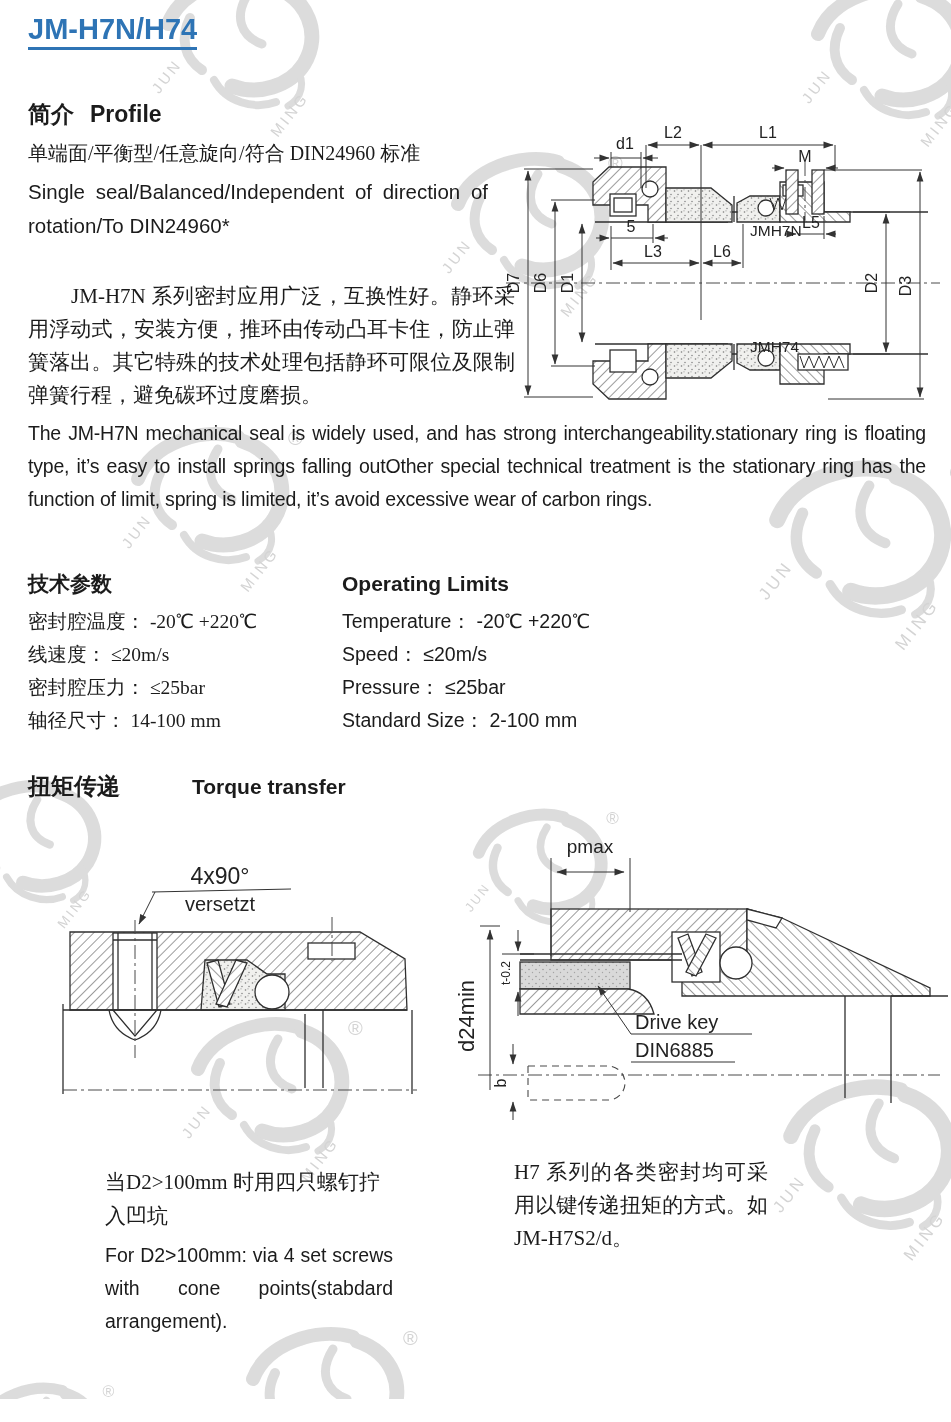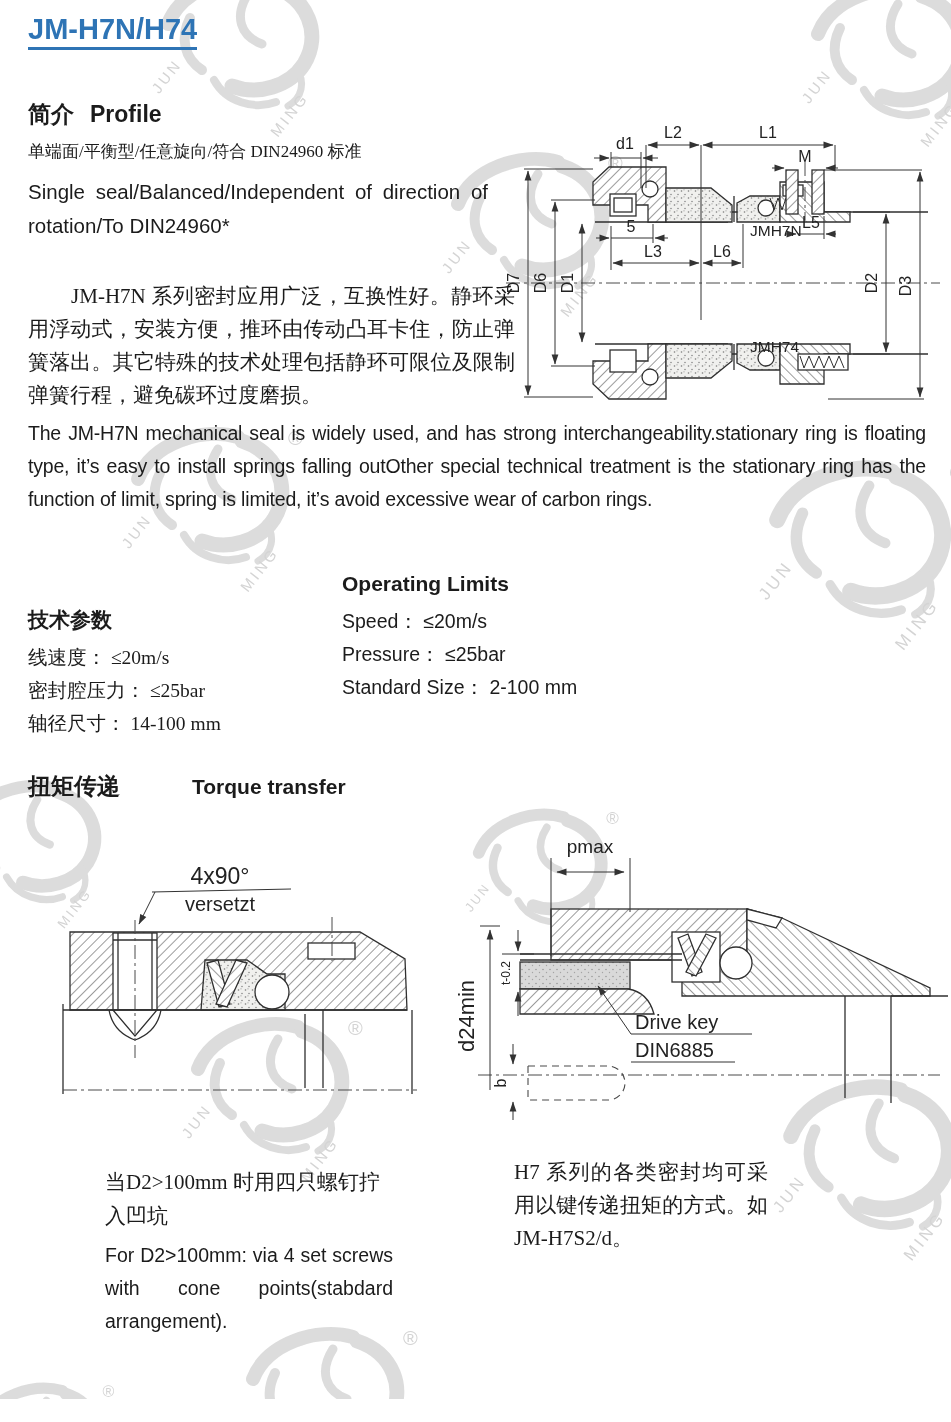--- a/index.html
+++ b/index.html
@@ -3,26 +3,26 @@
 <meta charset="utf-8">
 <style>
   html,body{margin:0;padding:0;background:#ffffff;}
   .page{position:relative;width:951px;height:1399px;background:#fff;overflow:hidden;
         font-family:"Liberation Sans",sans-serif;color:#1b1b1b;}
   .abs{position:absolute;}
 
   .title{left:28px;top:13px;font-size:29px;font-weight:bold;color:#2E74B5;
          border-bottom:3px solid #2E74B5;padding-bottom:1px;display:inline-block;}
 
-  .h-zh{font-family:"Liberation Serif",serif;font-weight:bold;margin-top:36px;}
+  .h-zh{font-family:"Liberation Serif",serif;font-weight:bold;}
   .profile-heading{left:28px;top:99px;font-size:23px;font-weight:bold;}
   .profile-heading .en{margin-left:16px;}
 
   .zh{font-family:"Liberation Serif",serif;}
-  .profile-zh-line{left:28px;top:140px;font-size:17px;}
+  .profile-zh-line{left:28px;top:140px;font-size:20px;}
   .profile-en-line{left:28px;top:175px;width:460px;font-size:20.5px;line-height:34px;text-align:justify;}
 
   .para-zh{left:28px;top:280px;width:487px;font-size:21px;line-height:33px;
            text-align:justify;text-indent:2.05em;}
   .para-en{left:28px;top:417px;width:898px;font-size:19.5px;line-height:33px;
            text-align:justify;letter-spacing:-0.2px;}
 
   .limits-col{top:566px;}
   .limits-col .hd{font-size:21px;font-weight:bold;line-height:36px;margin-bottom:3px;}
   .limits-col .row{font-size:19.5px;line-height:33px;}
@@ -135,26 +135,28 @@
   <div class="abs profile-heading">
     <span class="h-zh">简介</span><span class="en">Profile</span>
   </div>
   <div class="abs profile-zh-line zh">单端面/平衡型/任意旋向/符合 DIN24960 标准</div>
   <div class="abs profile-en-line">Single seal/Balanced/Independent of direction of rotation/To DIN24960*</div>
   <div class="abs para-zh zh">JM-H7N 系列密封应用广泛，互换性好。静环采用浮动式，安装方便，推环由传动凸耳卡住，防止弹簧落出。其它特殊的技术处理包括静环可限位及限制弹簧行程，避免碳环过度磨损。</div>
   <div class="abs para-en">The JM-H7N mechanical seal is widely used, and has strong interchangeability.stationary ring is floating type, it’s easy to install springs falling outOther special technical treatment is the stationary ring has the function of limit, spring is limited, it’s avoid excessive wear of carbon rings.</div>
 
   <div class="abs limits-col limits-zh">
     <div class="hd h-zh">技术参数</div>
+    <div class="row zh">密封腔温度：  -20℃ +220℃</div>
     <div class="row zh">线速度：  ≤20m/s</div>
     <div class="row zh">密封腔压力：  ≤25bar</div>
     <div class="row zh">轴径尺寸：  14-100 mm</div>
   </div>
   <div class="abs limits-col limits-en">
     <div class="hd">Operating Limits</div>
+    <div class="row">Temperature：  -20℃ +220℃</div>
     <div class="row">Speed：  ≤20m/s</div>
     <div class="row">Pressure：  ≤25bar</div>
     <div class="row">Standard Size：  2-100 mm</div>
   </div>
 
   <div class="abs torque-heading">
     <span class="h-zh">扭矩传递</span><span class="en">Torque transfer</span>
   </div>
 
   <svg id="dgm-main" style="left:498px;top:112px" width="452" height="300" viewBox="0 0 452 300">

